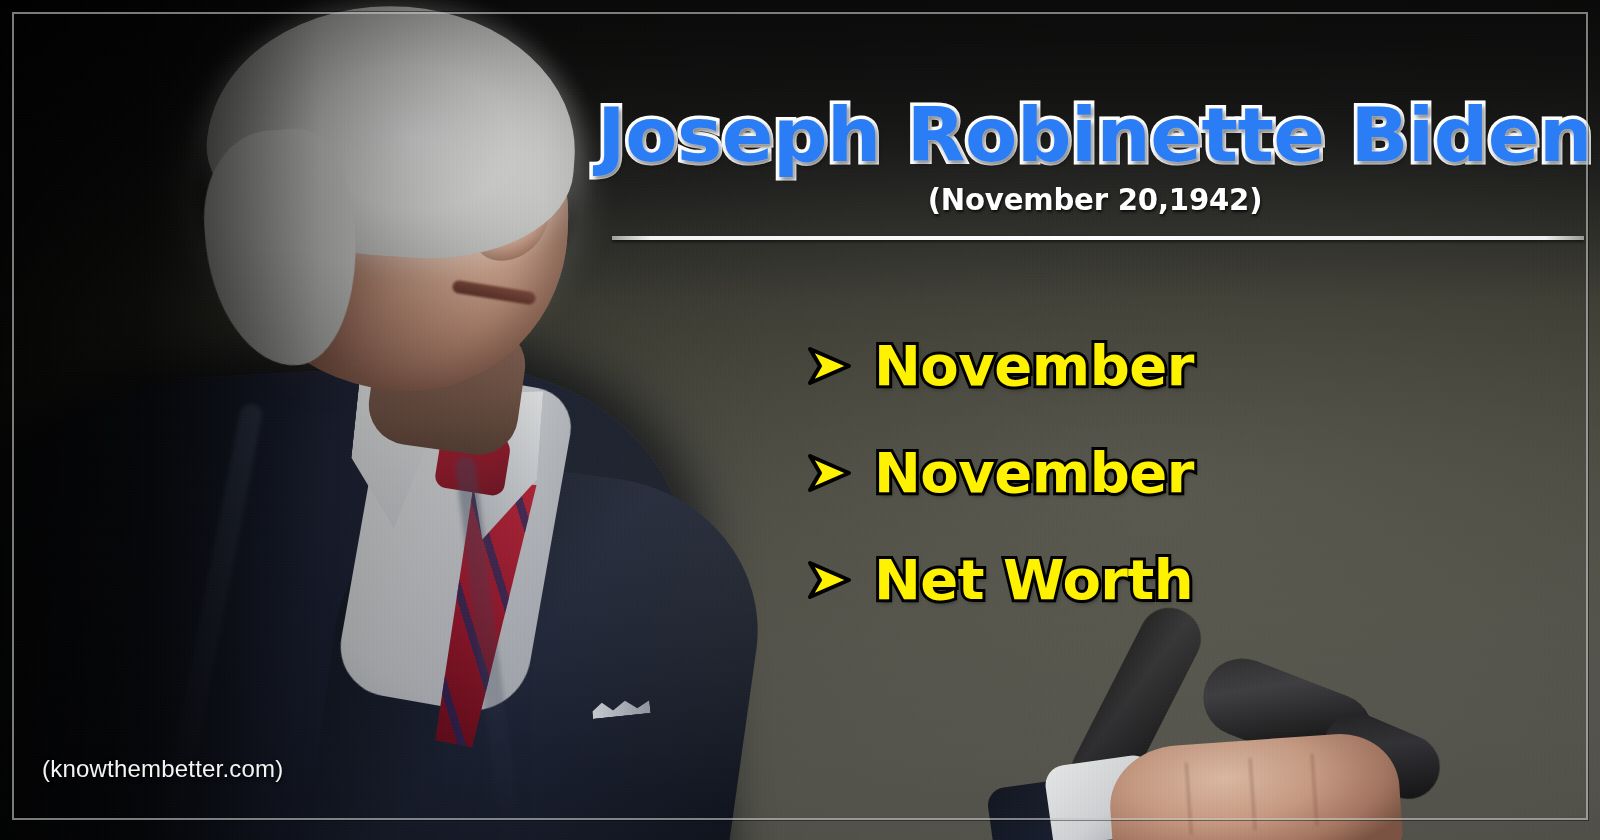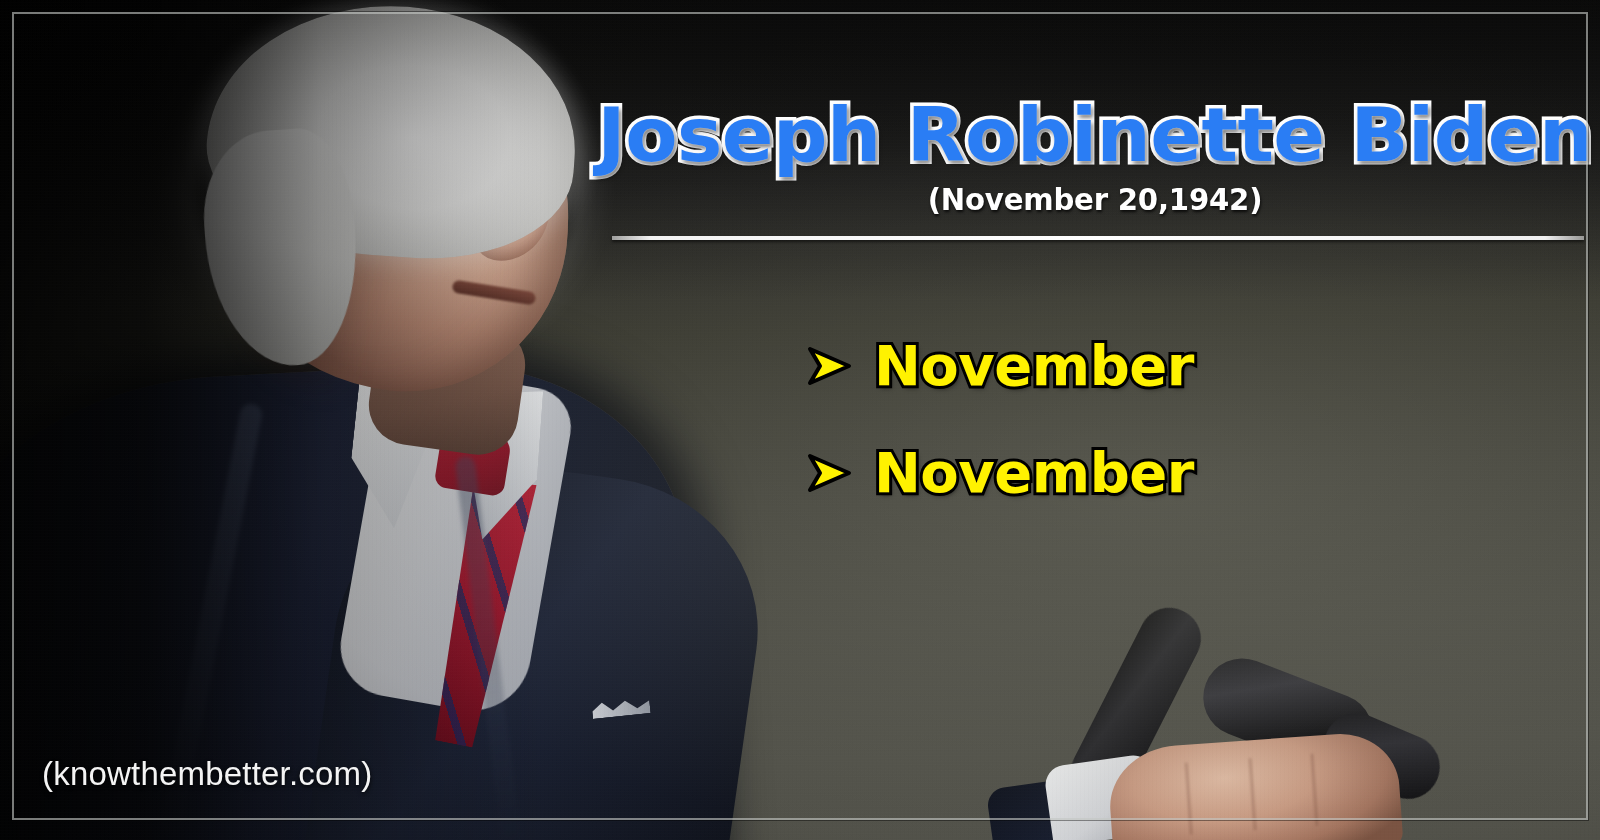--- a/index.html
+++ b/index.html
@@ -418,21 +418,21 @@
     letter-spacing: -0.5px;
     white-space: nowrap;
     text-shadow: 2px 3px 4px rgba(0,0,0,.5);
   }
 
   .watermark {
     position: absolute;
     left: 42px;
     top: 755px;
     font-family: "Liberation Sans", sans-serif;
-    font-size: 33px;
+    font-size: 24px;
     font-weight: 400;
     color: #f4f4f4;
     letter-spacing: .2px;
     text-shadow: 0 2px 4px rgba(0,0,0,.85);
   }
 </style>
 </head>
 <body>
 
 <div id="thumbnail">
@@ -499,20 +499,26 @@
       </li>
 
       <li class="bullet-item">
         <svg class="bullet-arrow" viewBox="0 0 46 42">
           <path d="M4 4 L43 21 L4 38 L14 21 Z" fill="#fff200" stroke="#000" stroke-width="4" stroke-linejoin="round"></path>
         </svg>
         <span class="bullet-label">November</span>
       </li>
 
 
+      <li class="bullet-item">
+        <svg class="bullet-arrow" viewBox="0 0 46 42">
+          <path d="M4 4 L43 21 L4 38 L14 21 Z" fill="#fff200" stroke="#000" stroke-width="4" stroke-linejoin="round"></path>
+        </svg>
+        <span class="bullet-label">Net Worth</span>
+      </li>
 
     </ul>
 
     <div class="watermark">(knowthembetter.com)</div>
   </div>
 
   <div class="frame-outer"></div>
 </div>
 
 </body></html>

